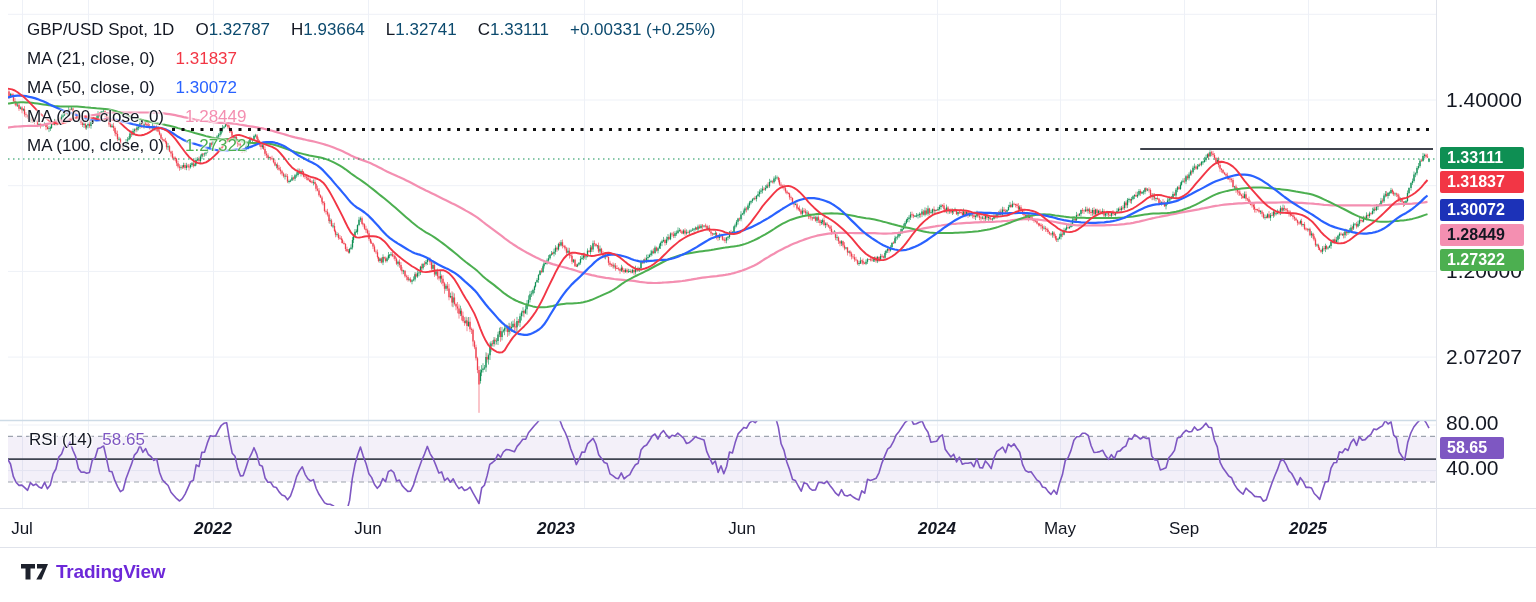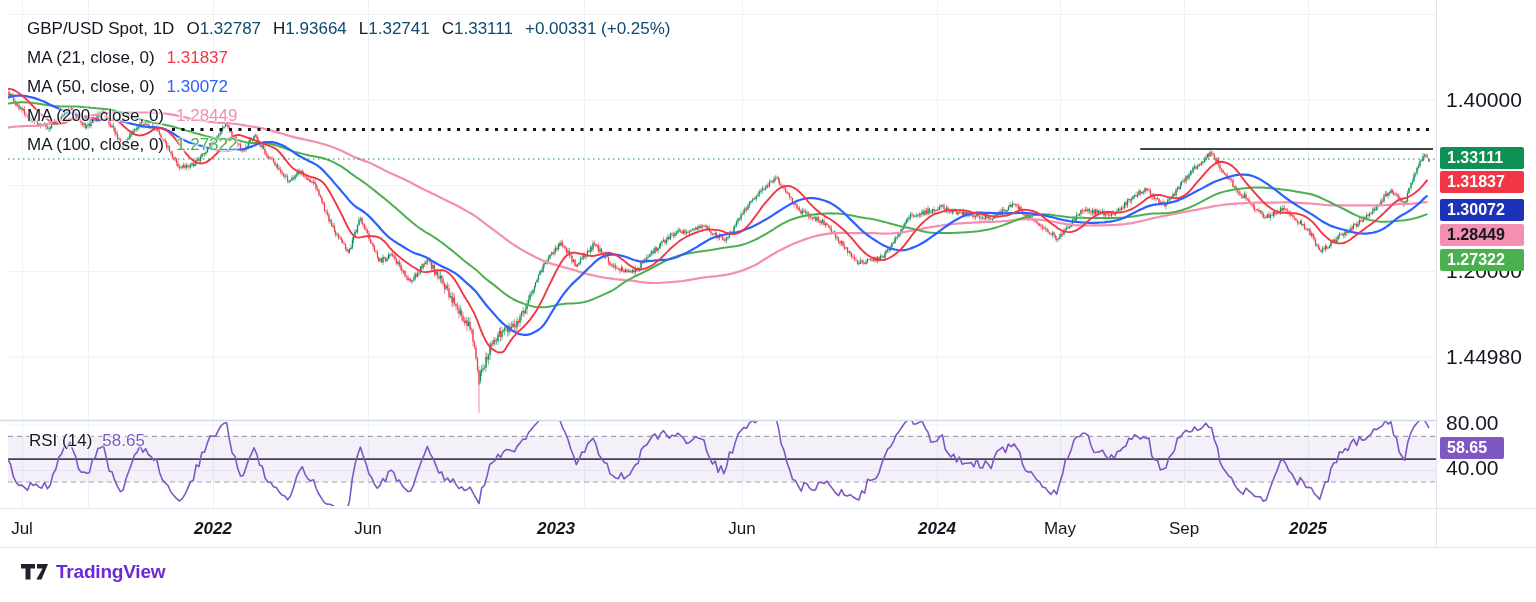--- a/index.html
+++ b/index.html
@@ -2,30 +2,30 @@
 <html><head>
 <meta charset="utf-8">
 <title>GBP/USD Spot Chart</title>
 <style>
   html,body{margin:0;padding:0;background:#fff;}
   .stage{position:relative;width:1536px;height:602px;background:#ffffff;overflow:hidden;
          font-family:"Liberation Sans",sans-serif;color:#131722;}
   #chart-svg{position:absolute;left:0;top:0;}
   .halo{text-shadow:0 0 2px #fff,0 0 2px #fff,0 0 3px #fff,1px 1px 2px #fff;}
   .legend{position:absolute;left:27px;top:20px;z-index:5;}
-  .lrow{display:flex;align-items:flex-end;gap:12px;height:19px;margin-bottom:10px;font-size:17px;white-space:nowrap;}
+  .lrow{display:flex;align-items:center;gap:21px;height:19px;margin-bottom:10px;font-size:17px;white-space:nowrap;}
   .lrow i{font-style:normal;color:#131722;}
   .lrow b{font-weight:400;}
   .grn{color:#0c4a6e;}
   .c-ma21{color:#f23645;}
   .c-ma50{color:#2962ff;}
   .c-ma200{color:#f48fb1;}
   .c-ma100{color:#4caf50;}
   .c-rsi{color:#7e57c2;}
-  .rsi-legend{position:absolute;left:29px;top:431px;z-index:5;display:flex;gap:10px;font-size:17px;height:19px;align-items:center;}
+  .rsi-legend{position:absolute;left:29px;top:431px;z-index:5;display:flex;gap:10px;font-size:17px;height:19px;align-items:flex-end;}
   .plabel{position:absolute;left:1446px;transform:translateY(-50%);font-size:21px;color:#131722;z-index:1;white-space:nowrap;}
   .badge{position:absolute;left:1440px;width:84px;height:22px;border-radius:2px;font-size:16px;font-weight:700;
          line-height:22px;padding-left:7px;box-sizing:border-box;z-index:2;white-space:nowrap;}
   .tlabel{position:absolute;top:519px;transform:translateX(-50%);font-size:17px;color:#131722;}
   .tlabel.bold{font-weight:700;font-style:italic;}
   .brand{position:absolute;left:21px;top:561px;display:flex;align-items:center;gap:8px;color:#6d28d9;}
   .brand-text{font-size:19px;font-weight:600;letter-spacing:-0.2px;}
 </style>
 </head>
 <body>
@@ -122,21 +122,21 @@
   </div>
 
   <div class="rsi-legend">
     <span class="halo">RSI (14)</span>
     <span class="c-rsi halo">58.65</span>
   </div>
 
   <div id="price-axis">
       <div class="plabel" style="top: 100px;">1.40000</div>
       <div class="plabel" style="top: 271px;">1.20000</div>
-      <div class="plabel" style="top: 357px;">1.44980</div>
+      <div class="plabel" style="top: 357px;">2.07207</div>
       <div class="plabel" style="top: 423px;">80.00</div>
       <div class="plabel" style="top: 468px;">40.00</div>
       <div class="badge" style="top: 147px; background: rgb(14, 143, 83); color: rgb(255, 255, 255);">1.33111</div>
       <div class="badge" style="top: 171px; background: rgb(242, 54, 69); color: rgb(255, 255, 255);">1.31837</div>
       <div class="badge" style="top: 199px; background: rgb(28, 50, 184); color: rgb(255, 255, 255);">1.30072</div>
       <div class="badge" style="top: 224px; background: rgb(244, 143, 177); color: rgb(19, 23, 34);">1.28449</div>
       <div class="badge" style="top: 249px; background: rgb(76, 175, 80); color: rgb(255, 255, 255);">1.27322</div>
       <div class="badge" style="top: 437px; background: rgb(126, 87, 194); color: rgb(255, 255, 255); width: 64px;">58.65</div>
     </div>
   <div id="time-axis">

